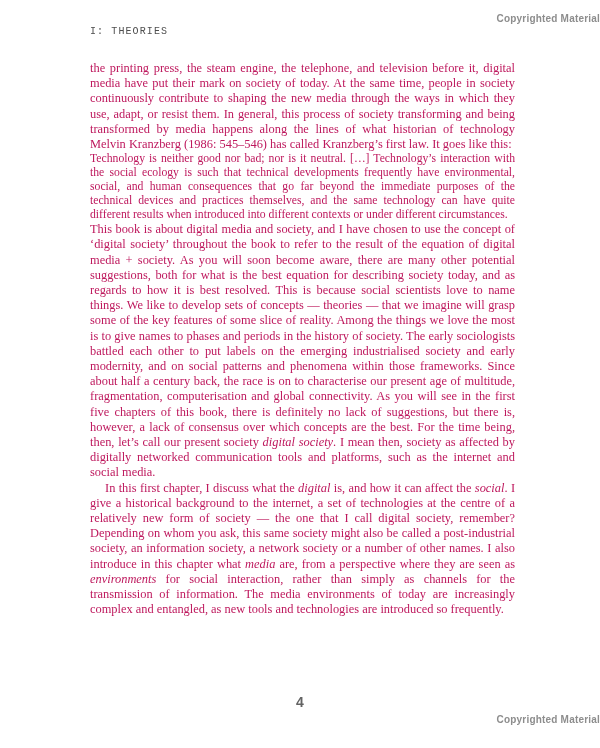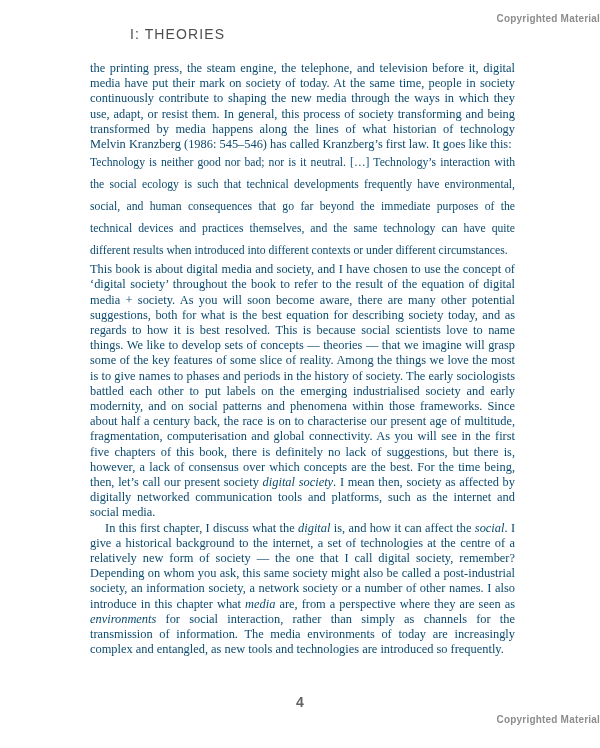--- a/index.html
+++ b/index.html
@@ -20,42 +20,41 @@
     font-size: 10px;
     color: #8d8d8d;
     letter-spacing: 0.2px;
   }
   .copyright-top { top: 13px; }
   .copyright-bottom { top: 714px; }
   .section-header {
     position: absolute;
     top: 26px;
     left: 90px;
-    font-family: Liberation Sans, sans-serif;
-    font-size: 14px;
+    font-family: Liberation Mono, monospace;
+    font-size: 10px;
     font-weight: normal;
     letter-spacing: 1.1px;
     color: #4e4e4e;
-    margin-left: 40px;
   }
   .text-column {
     position: absolute;
     top: 61px;
     left: 90px;
     width: 425px;
-    color: #0c4a6e;
+    color: #be185d;
     font-size: 12.4px;
     line-height: 15.2px;
     text-align: justify;
   }
   .text-column p { margin: 0; padding: 0; }
   .block-quote {
     margin: 10px 6px 11px 22px;
     font-size: 11.7px;
-    line-height: 22px;
+    line-height: 14px;
     text-align: justify;
   }
   .indent-first { text-indent: 15px; font-family: Liberation Serif, serif; }
   .page-number {
     position: absolute;
     top: 694px;
     left: 0; right: 0;
     text-align: center;
     font-family: "Liberation Sans", sans-serif;
     font-weight: bold;

